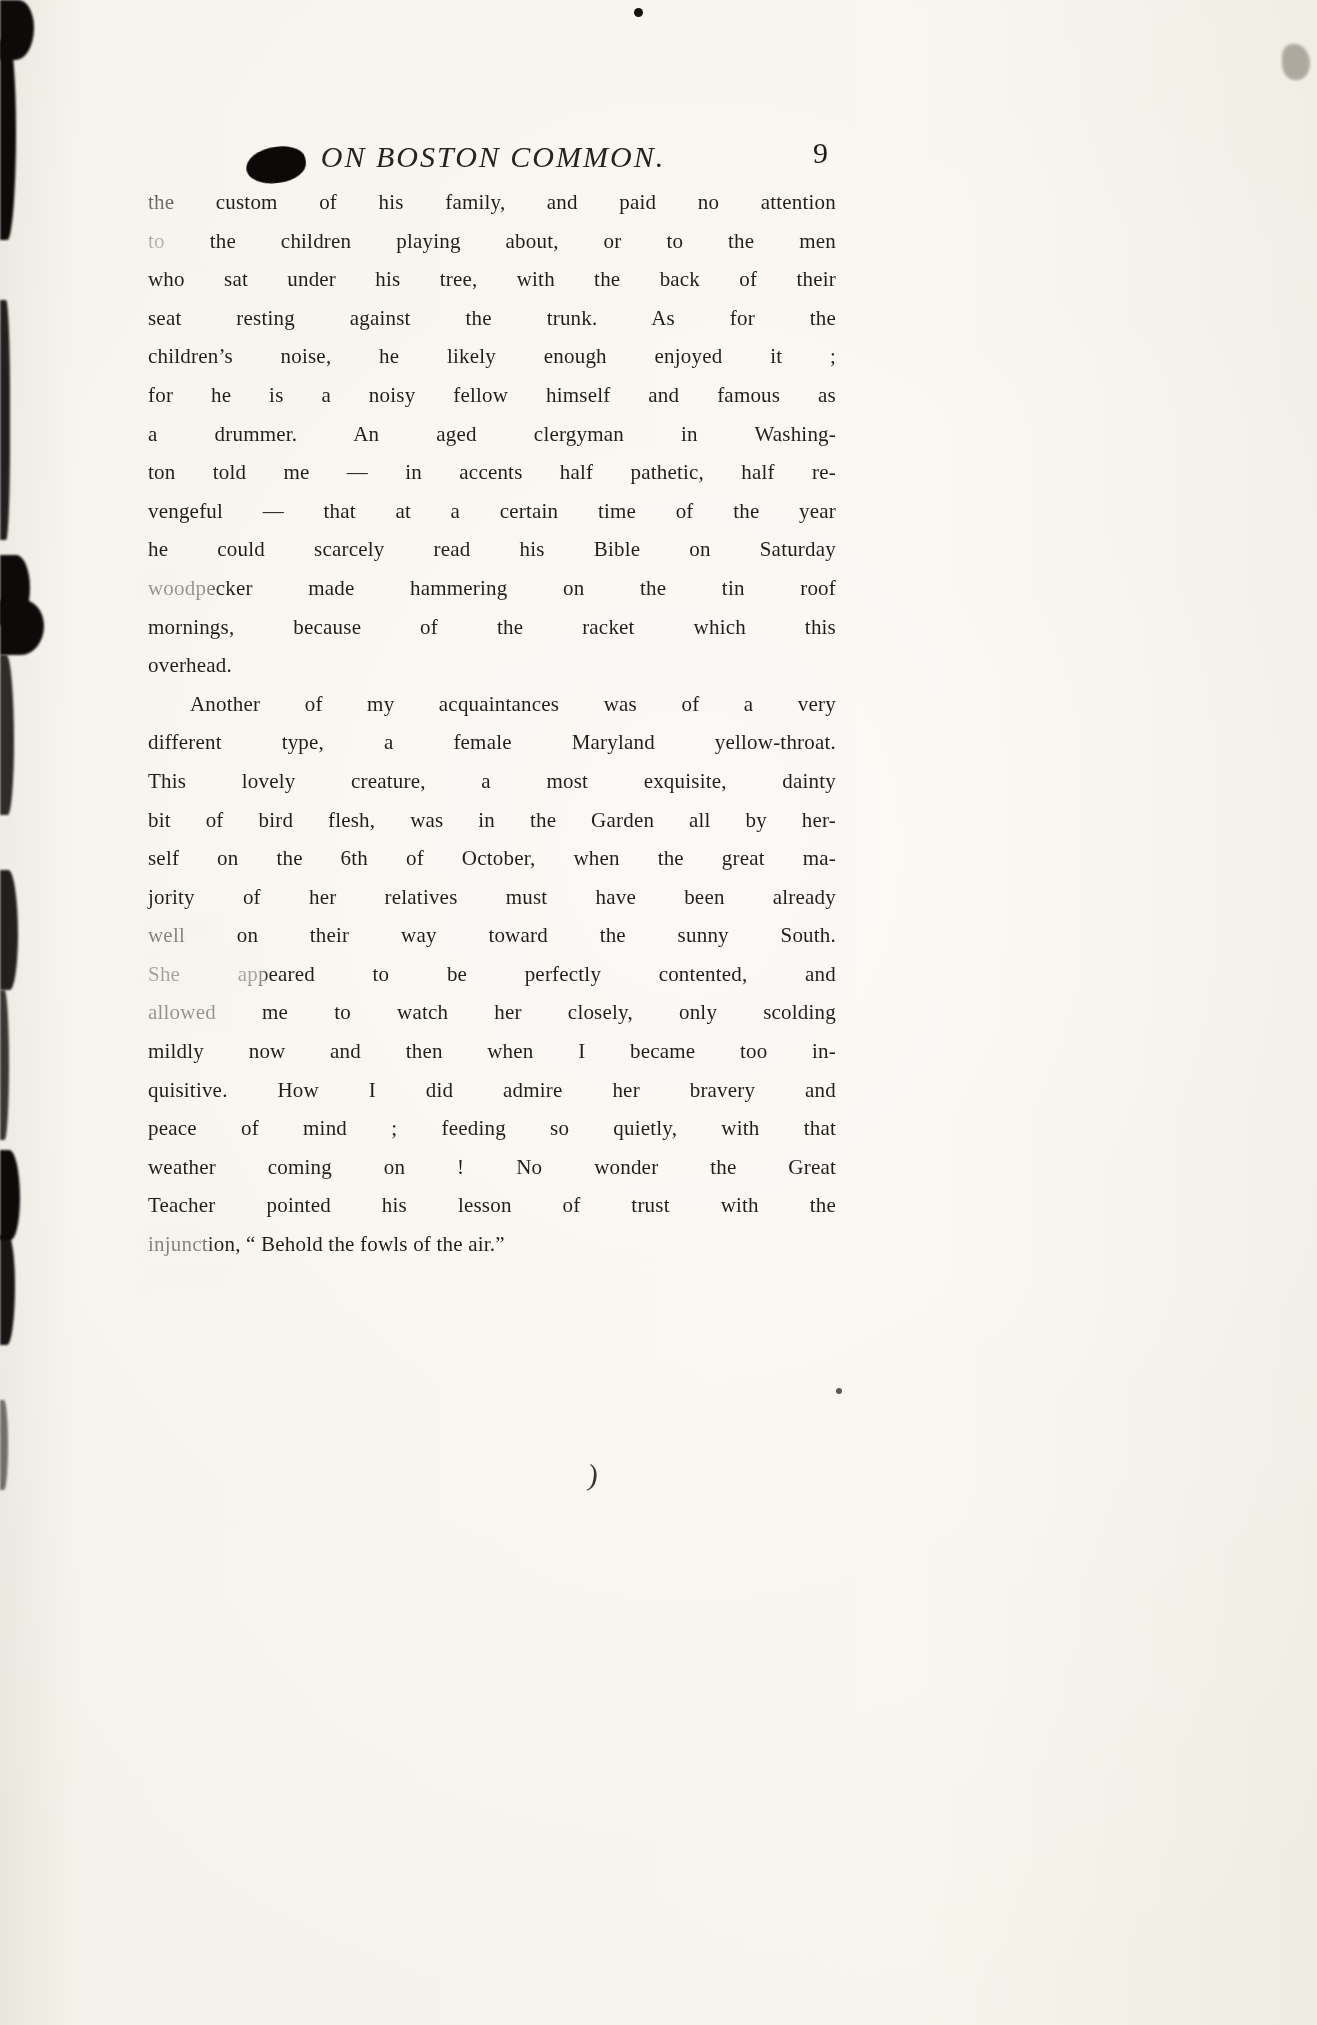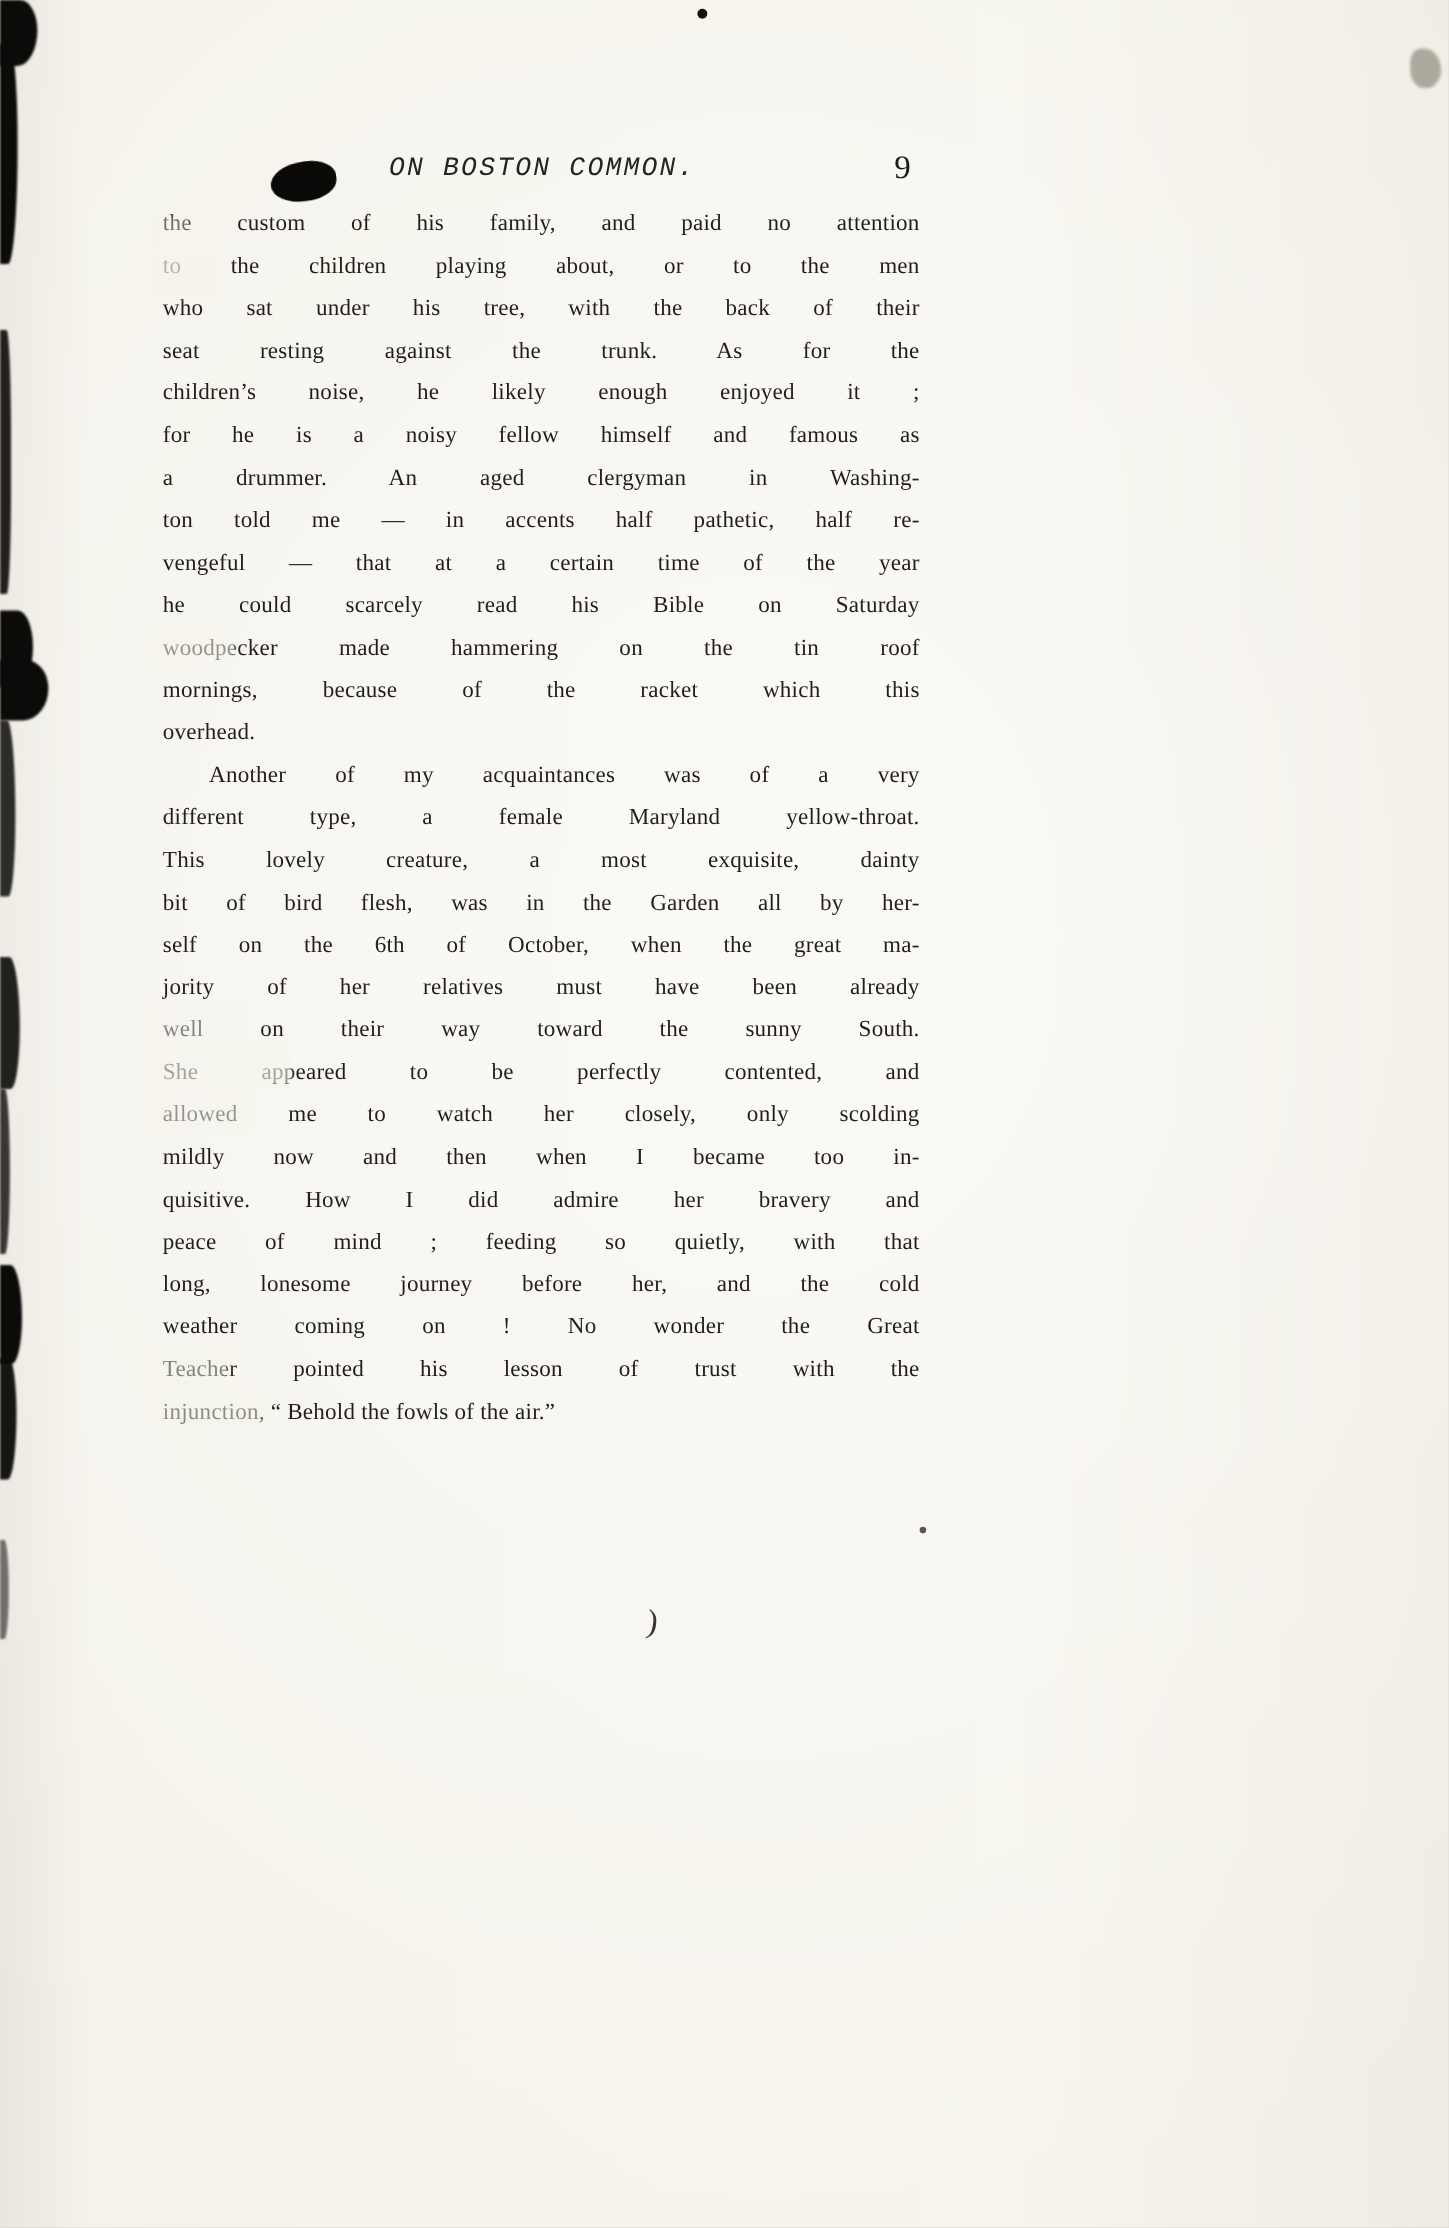--- a/index.html
+++ b/index.html
@@ -28,25 +28,24 @@
     left: 148px;
     width: 690px;
     height: 40px;
   }
   .running-title {
     position: absolute;
     left: 50%;
     transform: translateX(-50%);
     top: 0;
     font-style: italic;
-    font-size: 24px;
+    font-size: 30px;
     letter-spacing: 2px;
     color: #262420;
     white-space: nowrap;
-    font-family: Liberation Mono, monospace;
   }
   .page-number {
     position: absolute;
     right: 10px;
     top: -4px;
     font-size: 30px;
     color: #1d1b18;
   }
   
   .text-block {
@@ -201,21 +200,20 @@
         <div class="line">This lovely creature, a most exquisite, dainty</div>
         <div class="line">bit of bird flesh, was in the Garden all by her-</div>
         <div class="line">self on the 6th of October, when the great ma-</div>
         <div class="line">jority of her relatives must have been already</div>
         <div class="line">well on their way toward the sunny South.</div>
         <div class="line">She appeared to be perfectly contented, and</div>
         <div class="line">allowed me to watch her closely, only scolding</div>
         <div class="line">mildly now and then when I became too in-</div>
         <div class="line">quisitive.  How I did admire her bravery and</div>
         <div class="line">peace of mind ; feeding so quietly, with that</div>
-        <div class="line">long, lonesome journey before her, and the cold</div>
         <div class="line">weather coming on !  No wonder the Great</div>
         <div class="line">Teacher pointed his lesson of trust with the</div>
         <div class="line last">injunction, “ Behold the fowls of the air.”</div>
       </div>
     </div>
 
   <div class="fade f1"></div>
   <div class="fade f2"></div>
   <div class="fade f3"></div>
   <div class="fade f4"></div>

